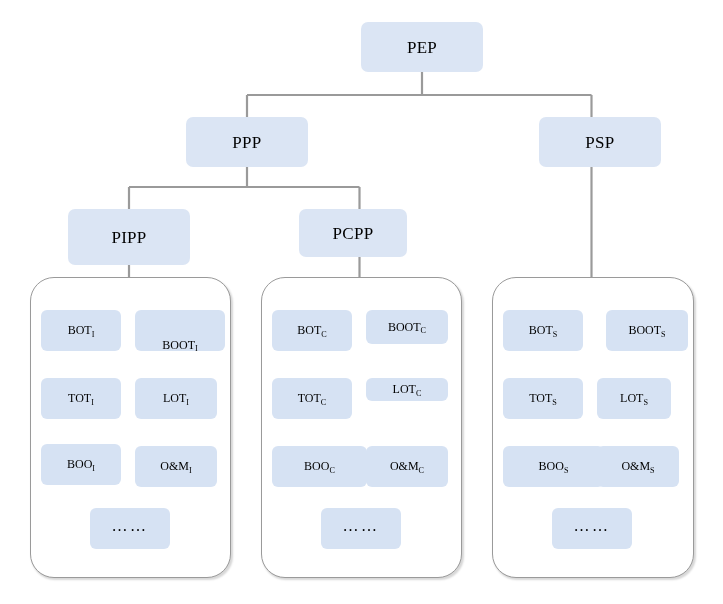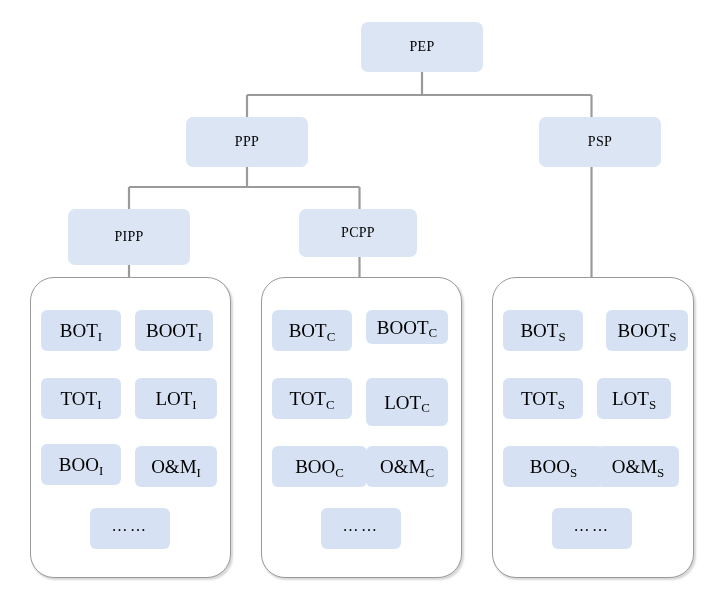--- a/index.html
+++ b/index.html
@@ -43,42 +43,42 @@
     display: flex;
     align-items: center;
     justify-content: center;
     font-size: 17px;
     letter-spacing: 0.3px;
     line-height: 1;
     color: #000;
     white-space: nowrap;
   }
 
-  .node-top { font-size: 14px; }
+  .node-top { font-size: 17px; }
 
   
   .group {
     position: absolute;
     box-sizing: border-box;
     background: #ffffff;
     border: 1.6px solid #9a9a9a;
     border-radius: 24px;
     box-shadow: 1.5px 2px 2px rgba(0,0,0,0.16);
   }
 
   
   .leaf {
     position: absolute;
     box-sizing: border-box;
     background: #d6e2f3;
     border-radius: 6px;
     display: flex;
     align-items: center;
     justify-content: center;
-    font-size: 19px;
+    font-size: 12px;
     line-height: 1;
     white-space: nowrap;
     color: #000;
   }
   .leaf sub, .node sub {
     font-size: 0.68em;
     vertical-align: baseline;
     position: relative;
     top: 0.28em;
     letter-spacing: 0;
@@ -131,30 +131,30 @@
   </div>
 
   <div class="node node-top" style="left:531px; top:117px; width:122px; height:50px;margin-left:8px;">
     <span>PSP</span>
   </div>
 
   <div class="node node-top" style="left:68px; top:209px; width:122px; height:56px;">
     <span>PIPP</span>
   </div>
 
-  <div class="node node-top" style="left:299px; top:209px; width:118px; height:48px;">
+  <div class="node node-top" style="left:299px; top:209px; width:108px; height:48px;">
     <span>PCPP</span>
   </div>
 
   <div class="group" style="left:30px; top:277px; width:201px; height:301px;"></div>
 
   <div class="leaf" style="left:41px; top:310px; width:80px; height:41px;">
     <span><span>BOT</span><sub>I</sub></span>
   </div>
-  <div class="leaf" style="left:135px; top:310px; width:78px; height:41px;">
+  <div class="leaf" style="left:135px; top:310px; width:90px; height:41px;align-items:flex-end;">
     <span><span>BOOT</span><sub>I</sub></span>
   </div>
   <div class="leaf" style="left:41px; top:378px; width:80px; height:41px;">
     <span><span>TOT</span><sub>I</sub></span>
   </div>
   <div class="leaf" style="left:135px; top:378px; width:82px; height:41px;">
     <span><span>LOT</span><sub>I</sub></span>
   </div>
   <div class="leaf" style="left:41px; top:444px; width:80px; height:41px;">
     <span><span>BOO</span><sub>I</sub></span>
@@ -170,21 +170,21 @@
 
   <div class="leaf" style="left:272px; top:310px; width:80px; height:41px;">
     <span><span>BOT</span><sub>C</sub></span>
   </div>
   <div class="leaf" style="left:366px; top:310px; width:82px; height:34px;">
     <span><span>BOOT</span><sub>C</sub></span>
   </div>
   <div class="leaf" style="left:272px; top:378px; width:80px; height:41px;">
     <span><span>TOT</span><sub>C</sub></span>
   </div>
-  <div class="leaf" style="left:366px; top:378px; width:82px; height:48px;">
+  <div class="leaf" style="left:366px; top:378px; width:82px; height:23px;">
     <span><span>LOT</span><sub>C</sub></span>
   </div>
   <div class="leaf" style="left:272px; top:446px; width:95px; height:41px;">
     <span><span>BOO</span><sub>C</sub></span>
   </div>
   <div class="leaf" style="left:366px; top:446px; width:82px; height:41px;">
     <span><span>O&amp;M</span><sub>C</sub></span>
   </div>
   <div class="leaf dots" style="left:321px; top:508px; width:80px; height:41px;">
     <span class="dots-inner">……</span>

